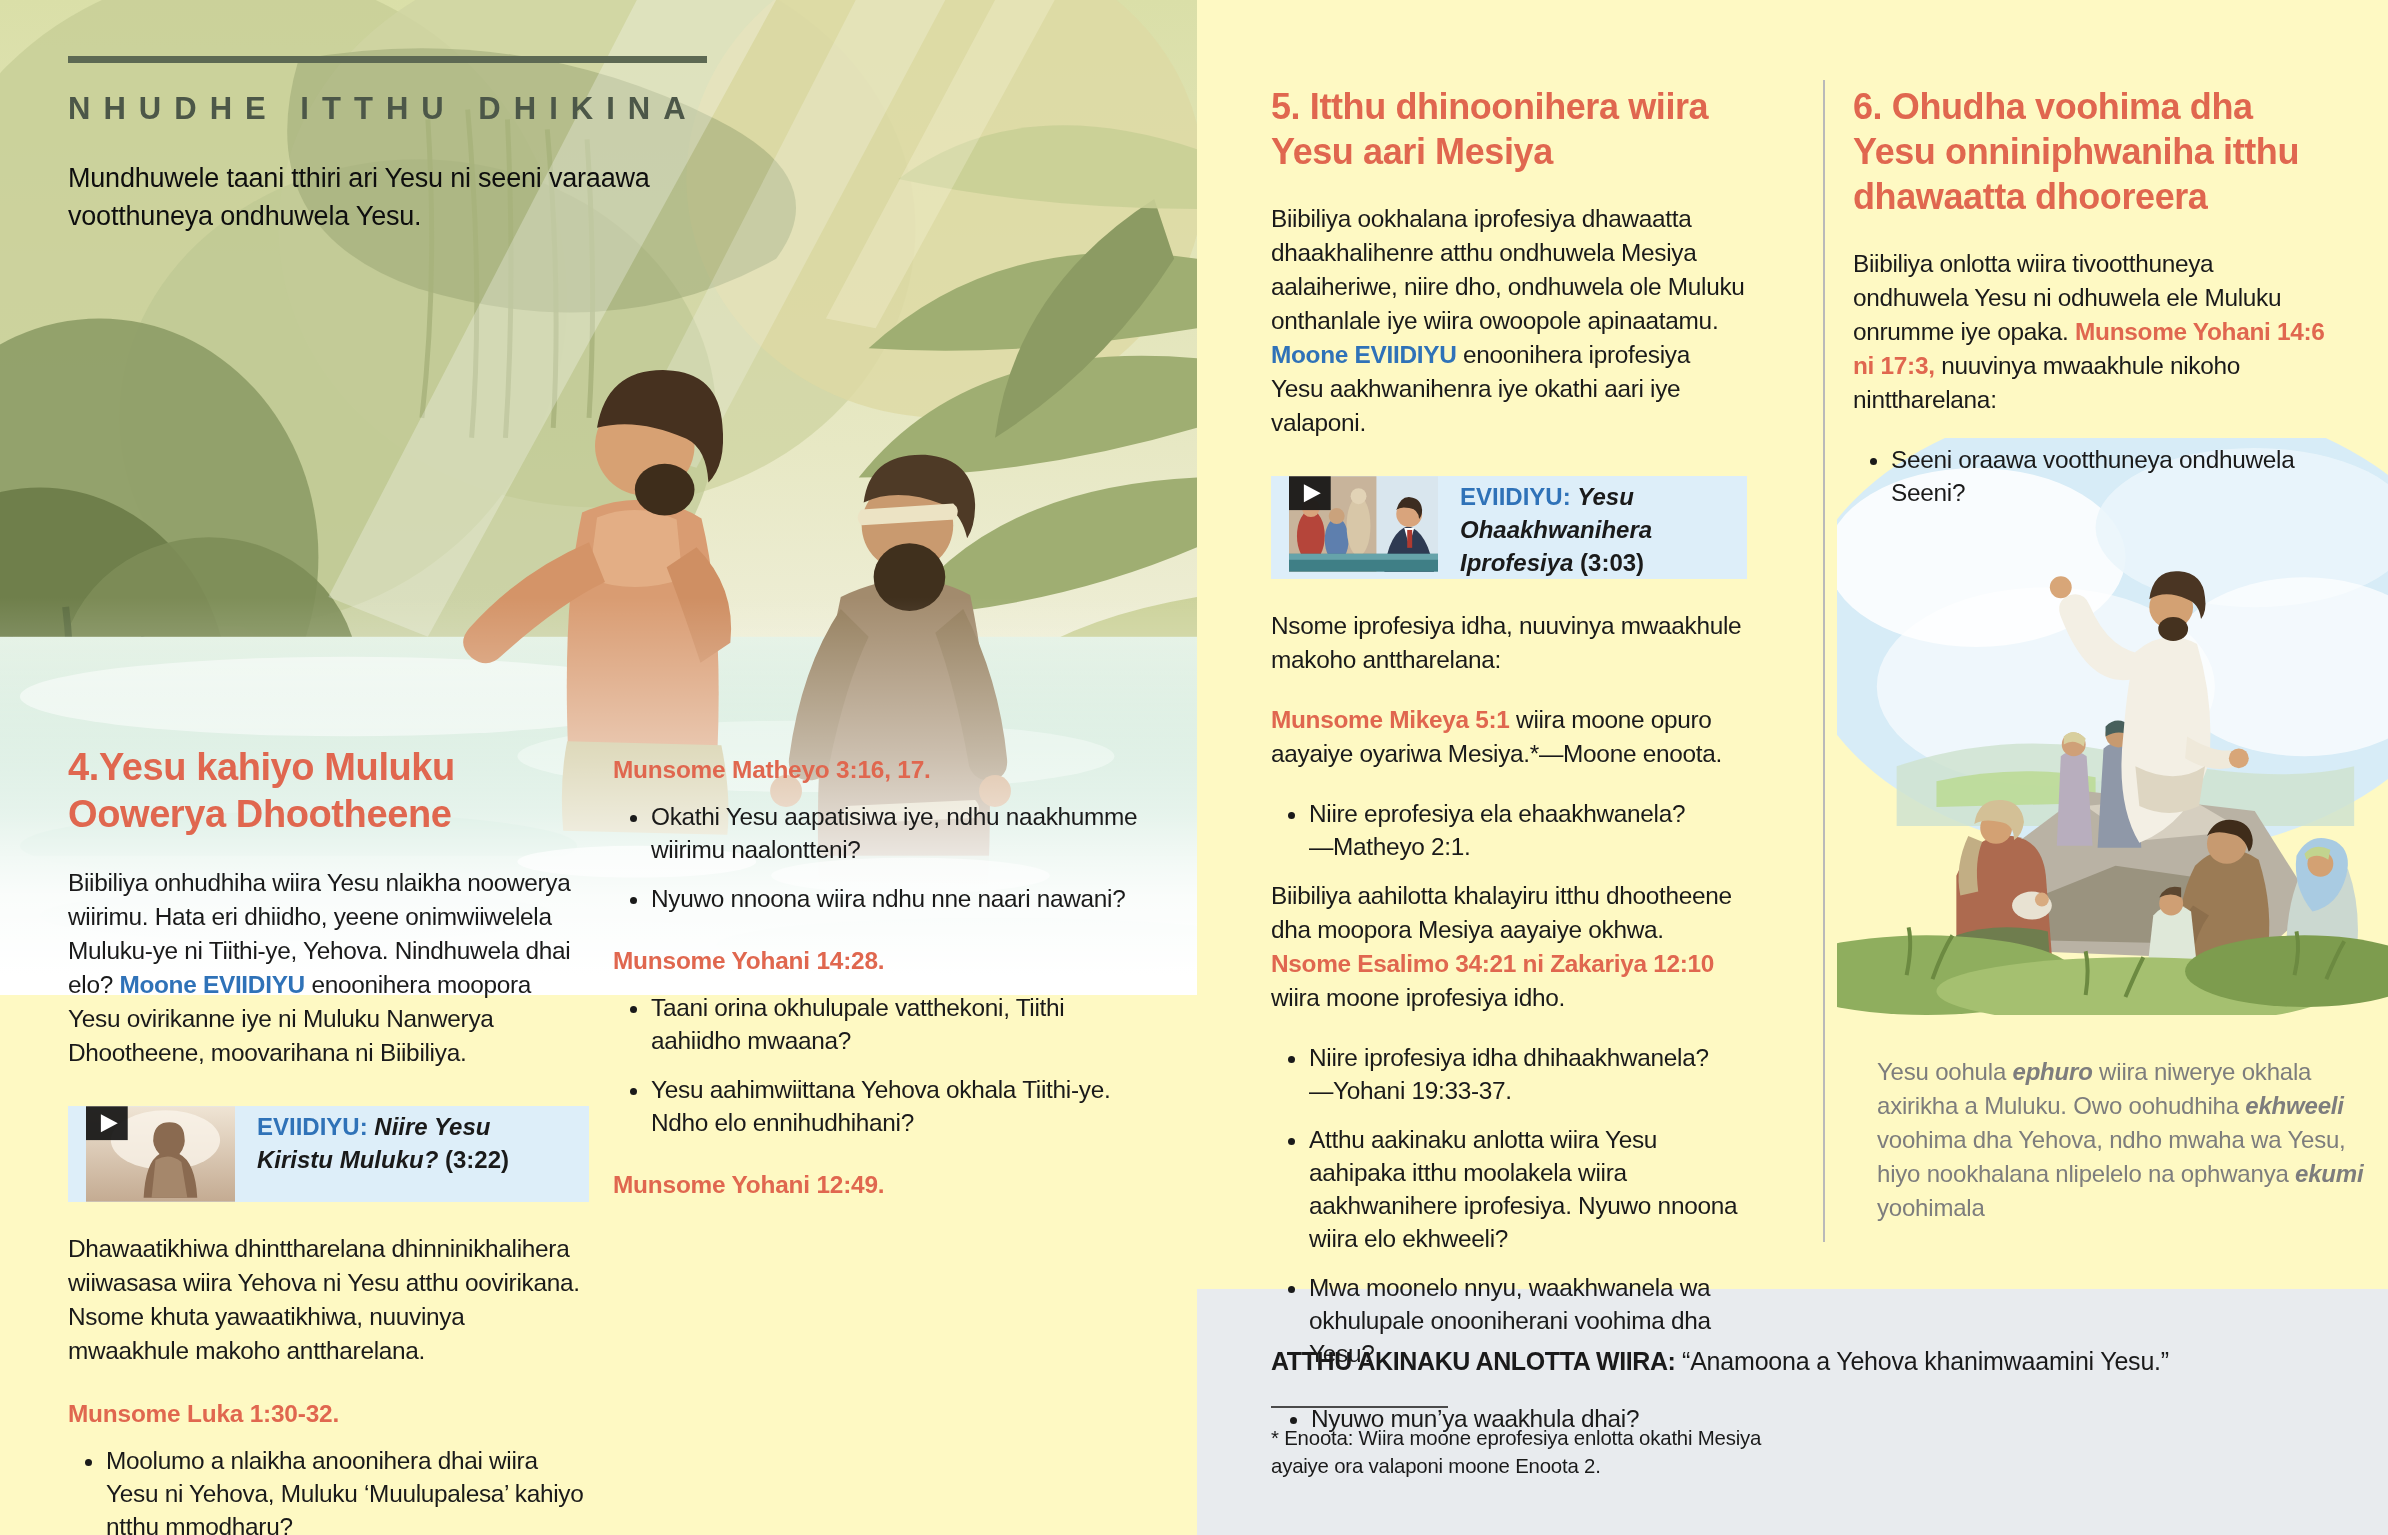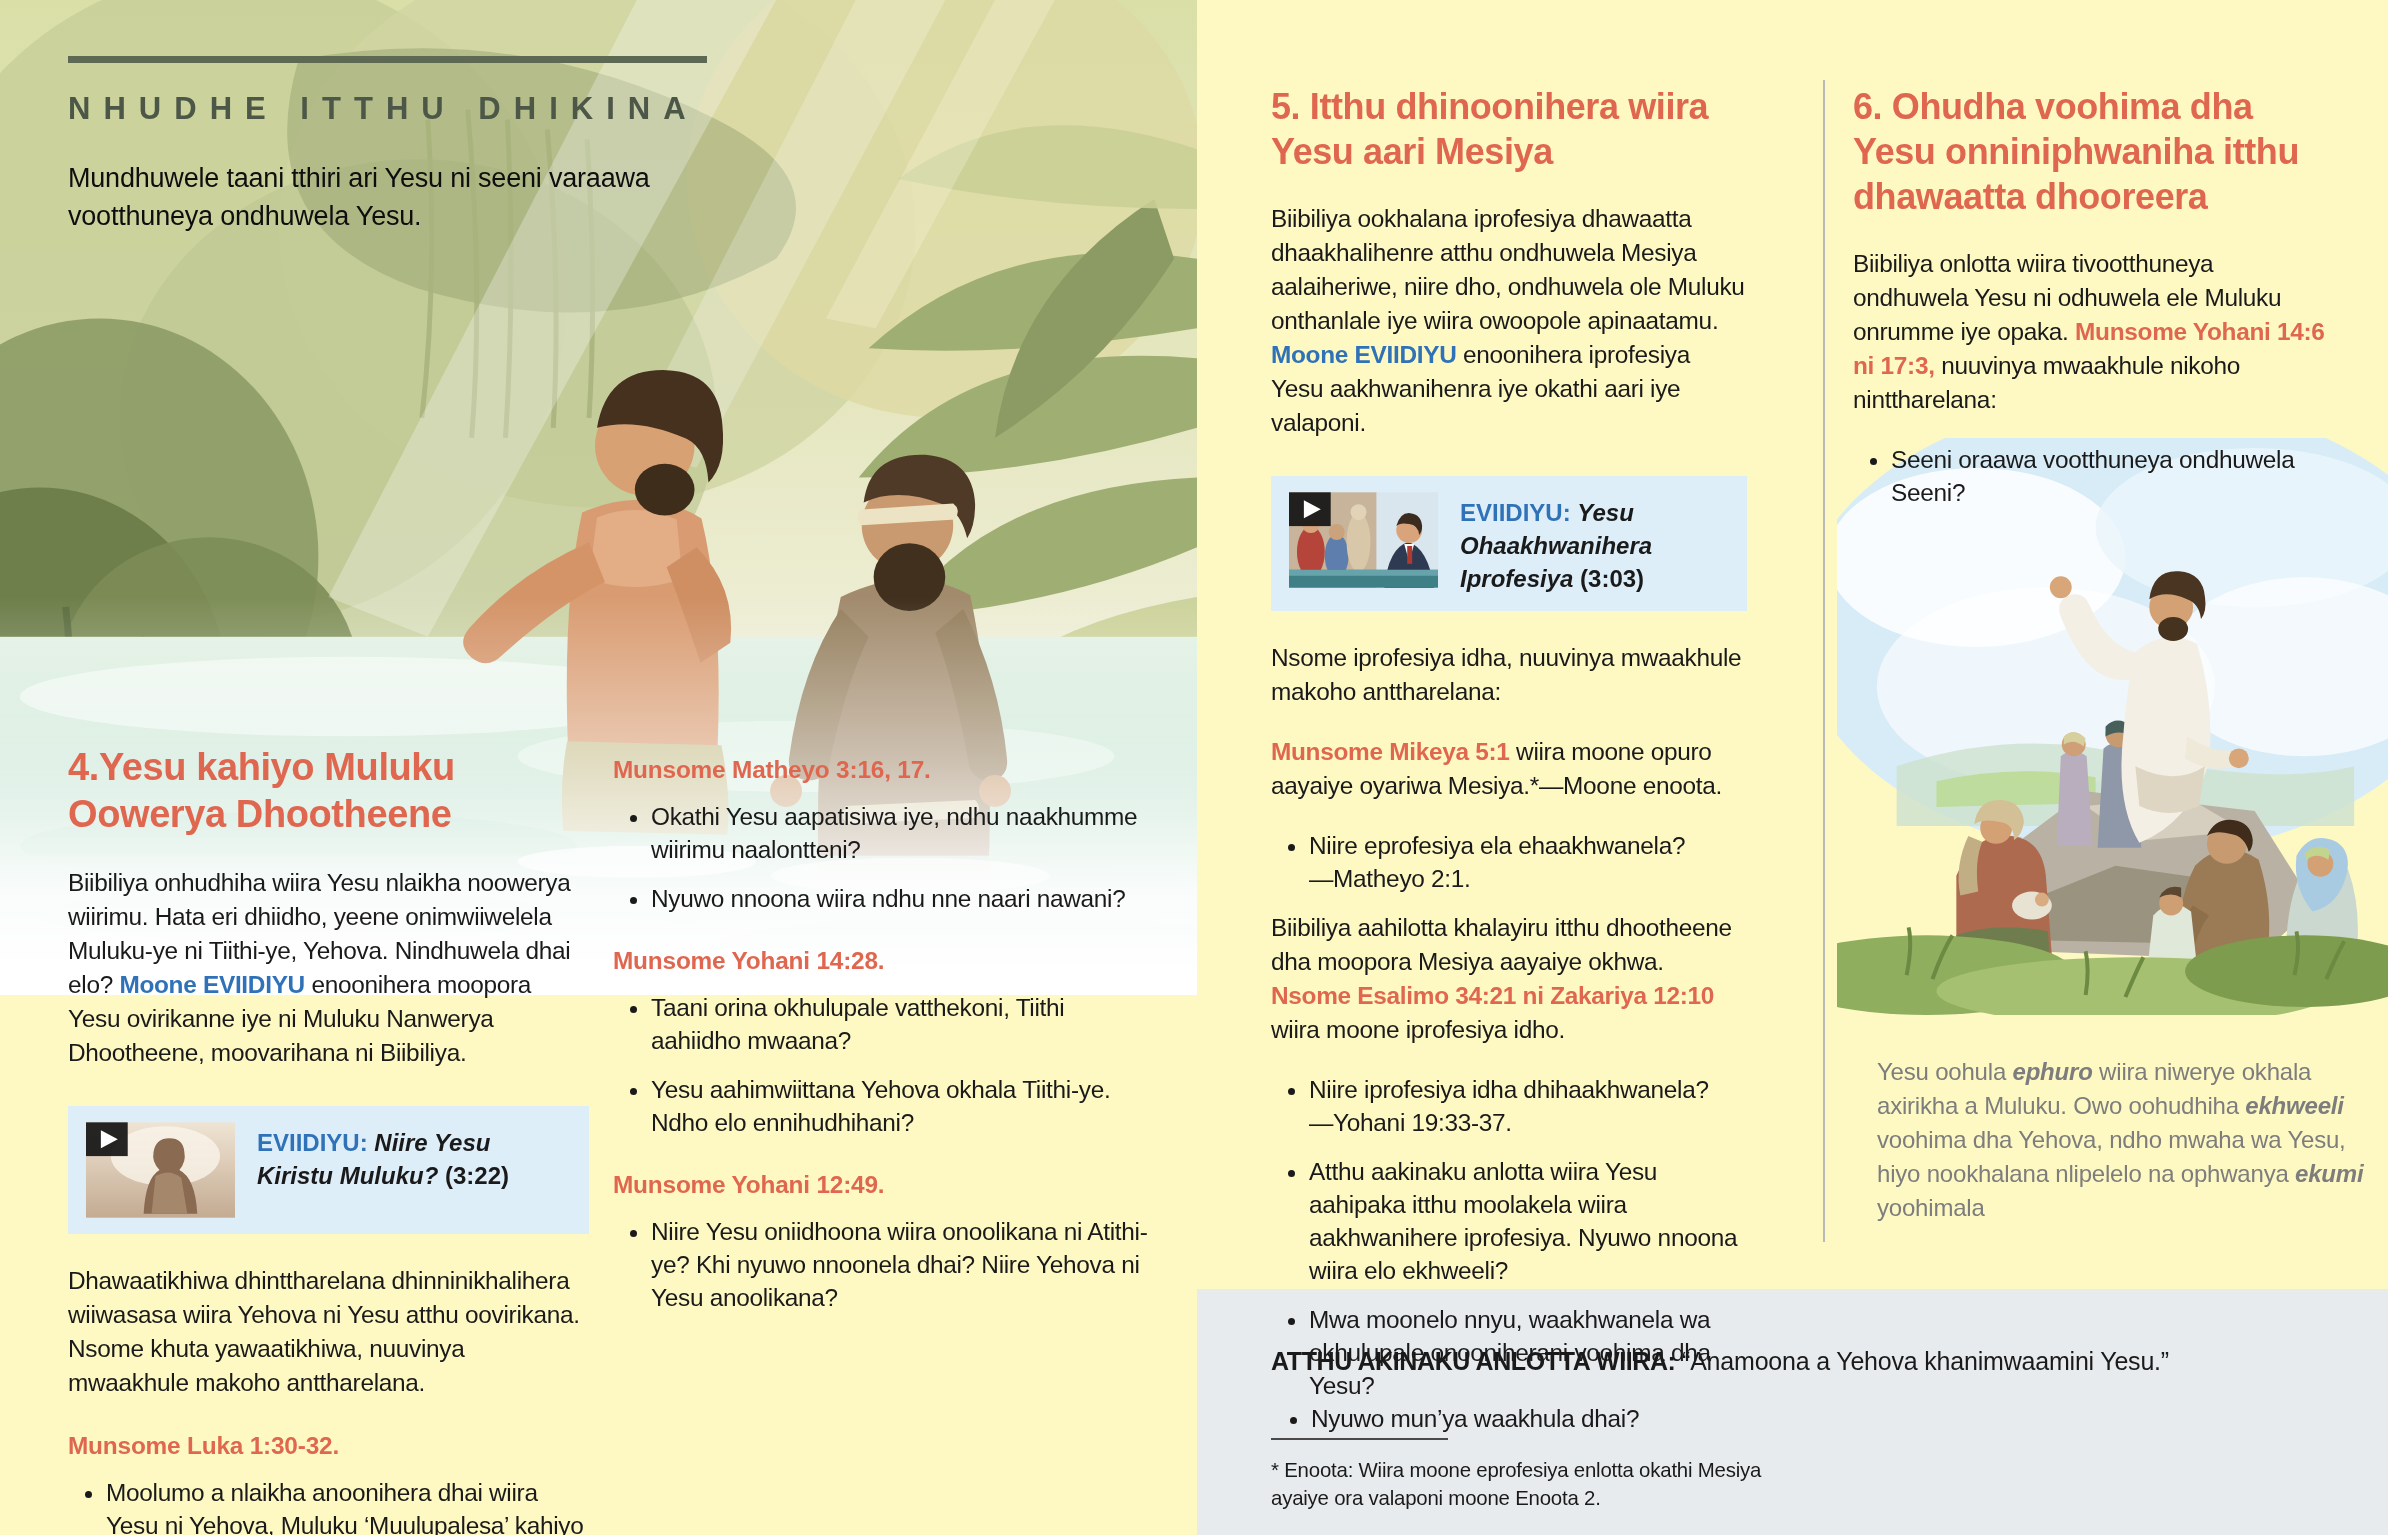--- a/index.html
+++ b/index.html
@@ -28,21 +28,21 @@
   h2.sec{margin:0 0 28px;font-size:36px;line-height:45px;color:#e0674f;
          letter-spacing:-0.4px;white-space:pre-line;width:557px;}
   .colA h2.sec{font-size:38px;line-height:47px;}
   p.body{margin:0 0 26px;font-size:24.4px;line-height:34px;letter-spacing:-0.3px;}
   p.ref{margin:32px 0 16px;font-size:24.4px;font-weight:bold;color:#e0674f;letter-spacing:-0.2px;}
   ul.q{margin:0 0 8px;padding-left:38px;}
   ul.q li{margin-bottom:16px;font-size:24.4px;line-height:33px;letter-spacing:-0.3px;}
   .prewrap{white-space:pre-line;}
 
   
-  .videobox{display:flex;gap:22px;background:#ddeef9;padding:16px 18px;margin:36px 0 30px;align-items:flex-start;}
+  .videobox{display:flex;gap:22px;background:#ddeef9;padding:0 18px;margin:36px 0 30px;align-items:flex-start;}
   .thumb{position:relative;width:149px;height:96px;flex:none;cursor:pointer;}
   .thumb svg{width:100%;height:100%;display:block;}
   .vline{font-size:24px;line-height:33px;margin:4px 0 0;}
   .run-link{color:#2f72b8;font-weight:bold;}
   .run-ref{color:#e0674f;font-weight:bold;}
   .run-vtitle{font-weight:bold;font-style:italic;}
   .run-vdur{font-weight:bold;}
   .run-bi{font-weight:bold;font-style:italic;}
   .run-bold{font-weight:bold;letter-spacing:-0.4px;}
 
@@ -199,23 +199,20 @@
     <ul class="q">
       <li>Okathi Yesu aapatisiwa iye, ndhu naakhumme wiirimu naalontteni?</li>
       <li>Nyuwo nnoona wiira ndhu nne naari nawani?</li>
     </ul>
     <p class="ref">Munsome Yohani 14:28.</p>
     <ul class="q">
       <li>Taani orina okhulupale vatthekoni, Tiithi aahiidho mwaana?</li>
       <li>Yesu aahimwiittana Yehova okhala Tiithi-ye. Ndho elo ennihudhihani?</li>
     </ul>
     <p class="ref">Munsome Yohani 12:49.</p>
-    <ul class="q">
-      <li>Niire Yesu oniidhoona wiira onoolikana ni Atithi-ye? Khi nyuwo nnoonela dhai? Niire Yehova ni Yesu anoolikana?</li>
-    </ul>
   </section>
 
   <section class="col colC">
     <h2 class="sec prewrap">5. Itthu dhinoonihera wiira
 Yesu aari Mesiya</h2>
     <p class="body"><span>Biibiliya ookhalana iprofesiya dhawaatta dhaakhalihenre atthu ondhuwela Mesiya aalaiheriwe, niire dho, ondhuwela ole Muluku onthanlale iye wiira owoopole apinaatamu. </span><span class="run-link">Moone EVIIDIYU</span><span> enoonihera iprofesiya Yesu aakhwanihenra iye okathi aari iye valaponi.</span></p>
 
     <div class="videobox">
       <div class="thumb">
         <svg viewBox="0 0 150 96" xmlns="http://www.w3.org/2000/svg">

